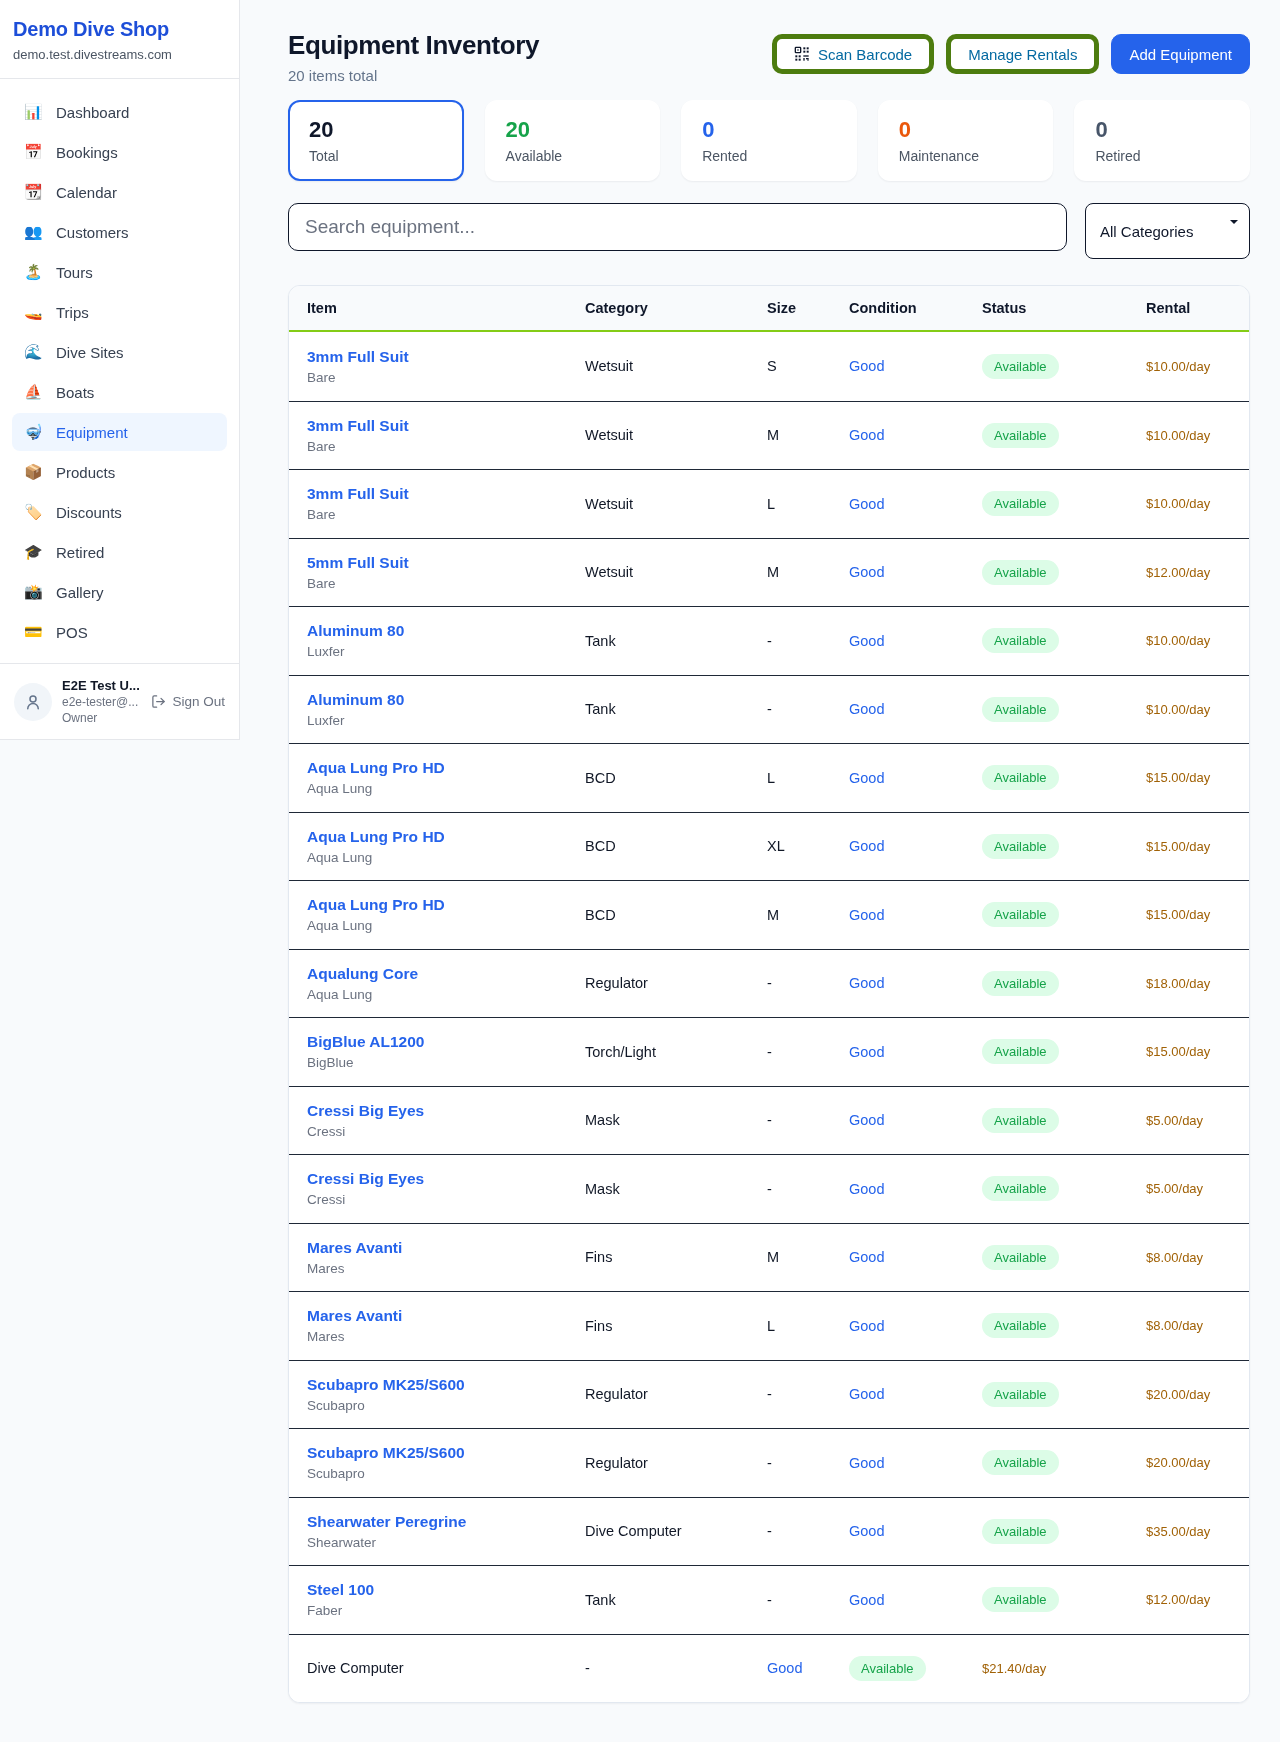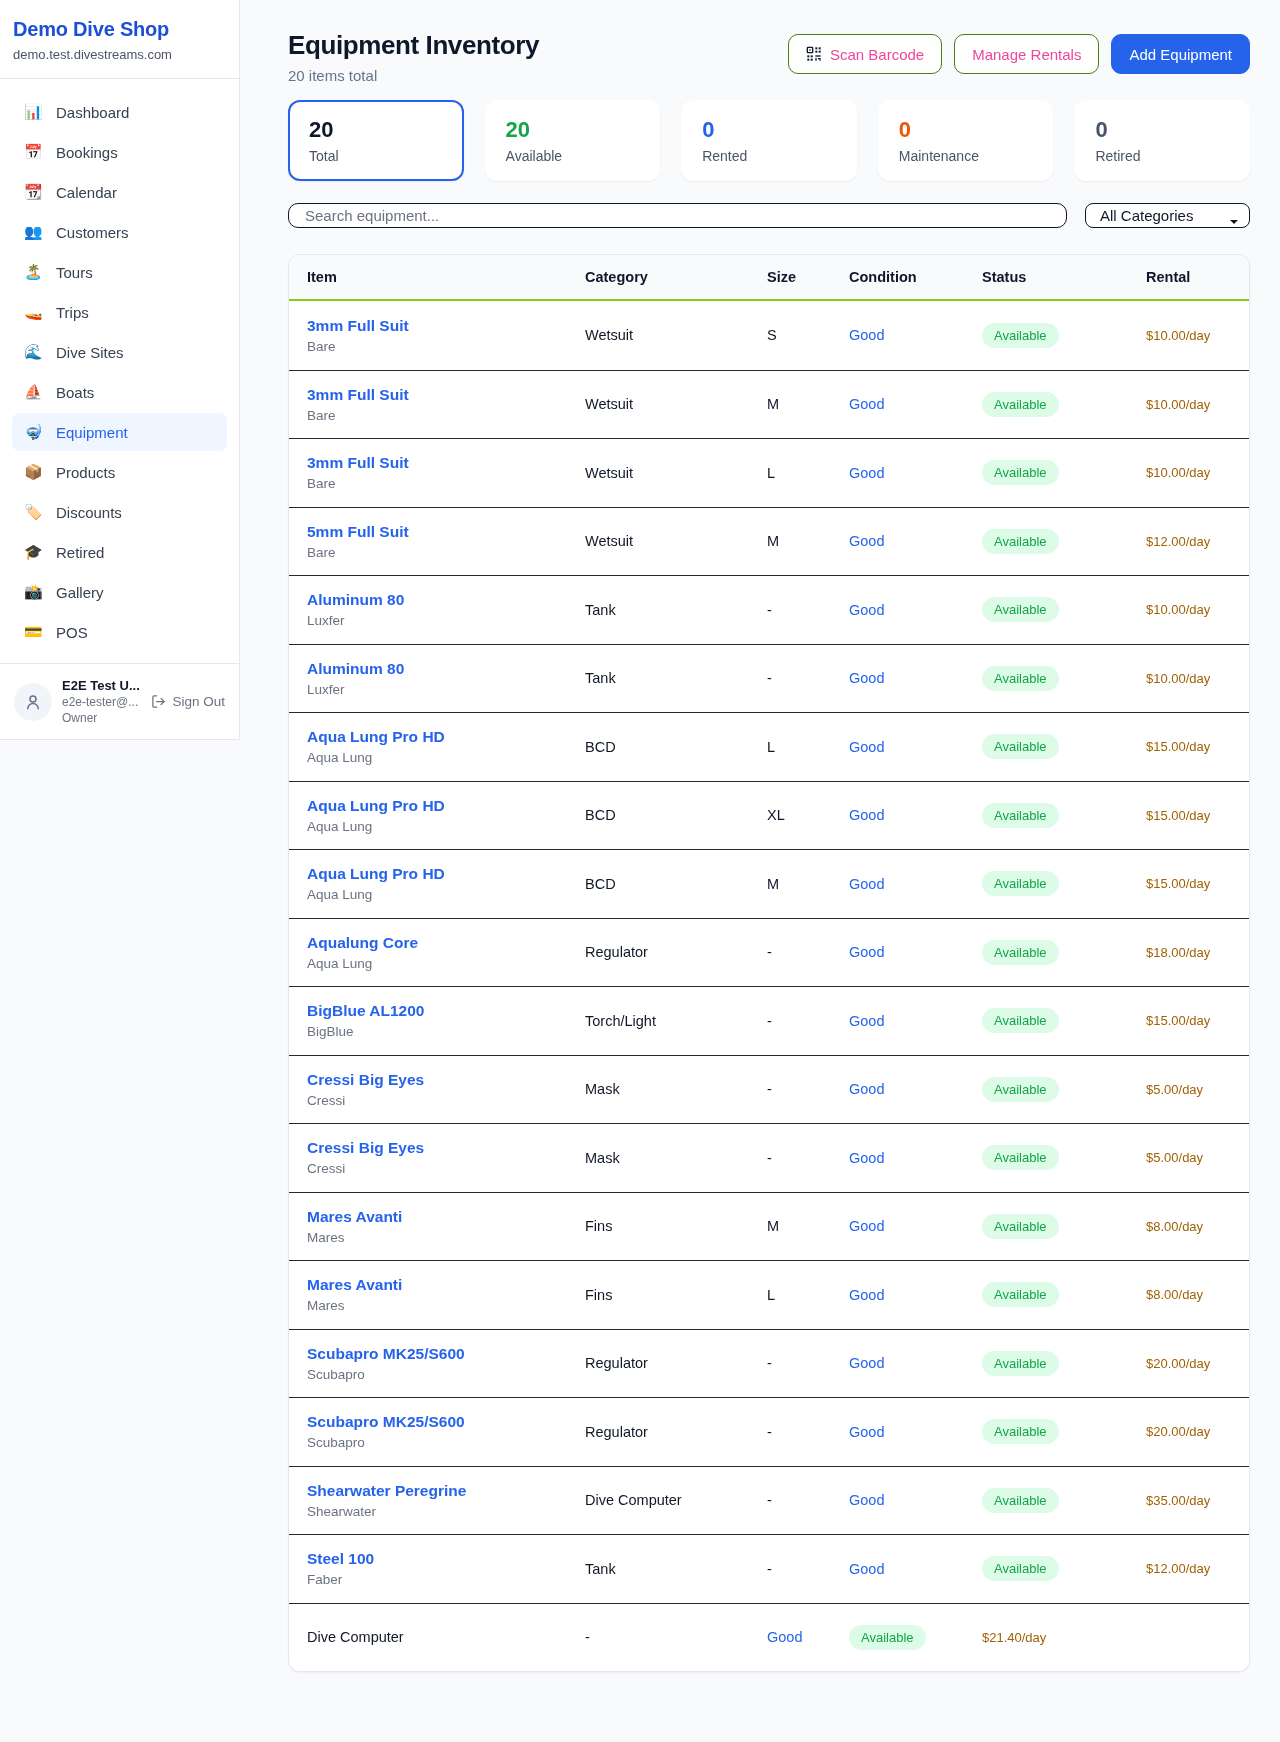--- a/index.html
+++ b/index.html
@@ -39,42 +39,42 @@
   }
   
   .main { flex:1; padding:30px 30px 0 48px; min-width:0; }
   .page-header { display:flex; align-items:flex-start; justify-content:space-between; }
   .page-title { font-size:26px; font-weight:700; color:#0f172a; letter-spacing:-0.4px; }
   .page-subtitle { font-size:15px; color:#64748b; margin-top:6px; }
   .header-actions { display:flex; gap:12px; margin-top:4px; }
   .btn {
     display:flex; align-items:center; gap:8px; height:40px; padding:0 17px;
     border-radius:10px; font-size:15px; font-weight:500; font-family:inherit; cursor:pointer;
-    background:#ffffff; border:1px solid #4d7c0f; color:#ec4899; white-space:nowrap;
+    background:#ffffff; border:5px solid #4d7c0f; color:#0369a1; white-space:nowrap;
   }
   .btn-primary { background:#2563eb; border:1px solid #2563eb; color:#ffffff; }
   
   .stats { display:flex; gap:21px; margin-top:16px; }
   .stat-card {
     flex:1; background:#ffffff; border:2px solid transparent; border-radius:12px;
     padding:15px 19px; box-shadow:0 1px 2px rgba(15,23,42,.06); cursor:pointer;
   }
   .stat-card.active { border-color:#2563eb; }
   .stat-value { font-size:22px; font-weight:700; }
   .stat-label { font-size:14px; color:#4b5563; margin-top:5px; }
   
   .filter-row { display:flex; gap:18px; margin-top:22px; }
   .search-input {
-    flex:1; height:25px; border:1px solid #0f172a; border-radius:10px; background:#ffffff;
-    padding:0 16px; font-size:15px; font-family:inherit; color:#0f172a; outline:none;
+    flex:1; height:48px; border:1px solid #0f172a; border-radius:10px; background:#ffffff;
+    padding:0 16px; font-size:19px; font-family:inherit; color:#0f172a; outline:none;
   }
   .search-input::placeholder { color:#6b7280; }
   .select-wrap { position:relative; width:165px; flex-shrink:0; }
   .category-select {
-    width:100%; height:25px; border:1px solid #0f172a; border-radius:8px; background:#ffffff;
+    width:100%; height:56px; border:1px solid #0f172a; border-radius:8px; background:#ffffff;
     padding:0 30px 0 14px; font-size:15px; font-weight:500; font-family:inherit; color:#0f172a;
     appearance:none; -webkit-appearance:none; cursor:pointer; outline:none;
   }
   .select-chevron { position:absolute; right:10px; top:13px; pointer-events:none; }
   
   .table-card {
     margin-top:26px; background:#ffffff; border:1px solid #e2e8f0; border-radius:12px;
     box-shadow:0 1px 2px rgba(15,23,42,.05); overflow:hidden;
   }
   .thead-row, .trow {

